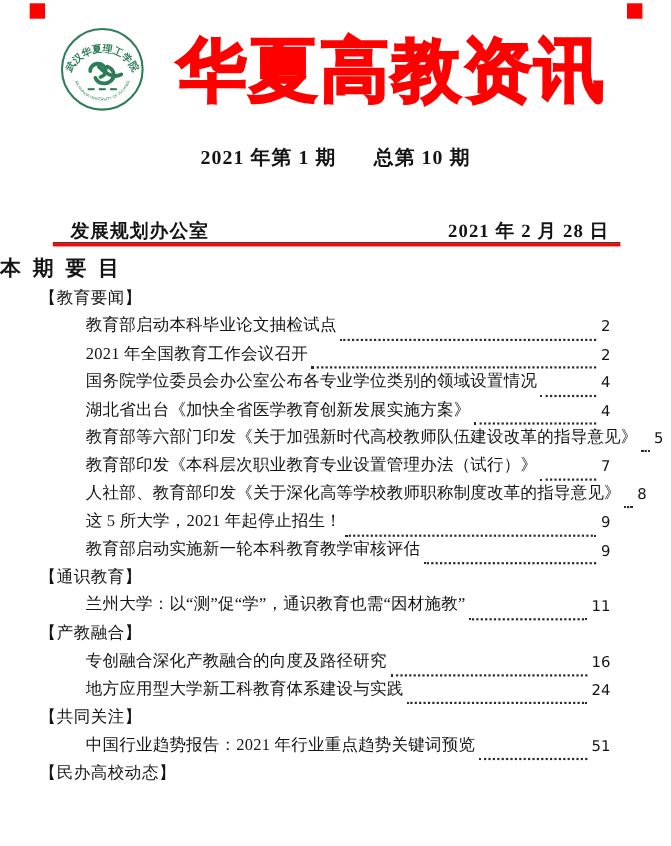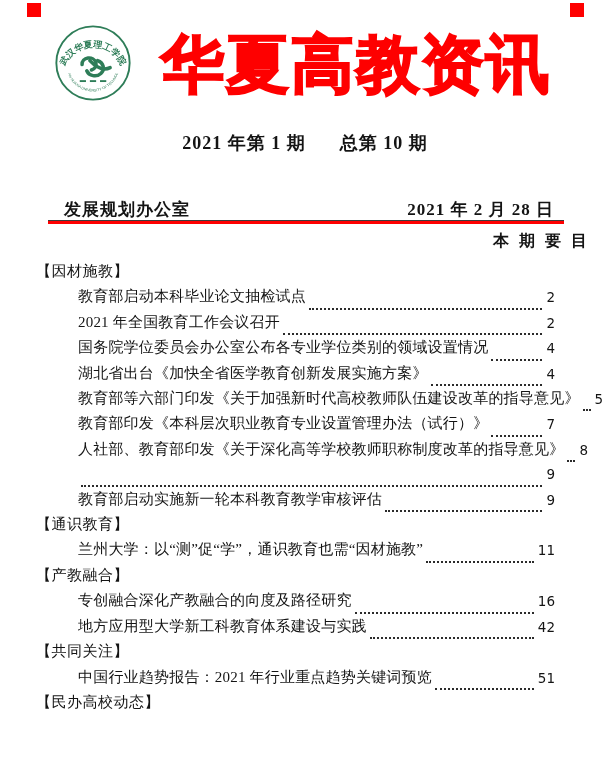--- a/index.html
+++ b/index.html
@@ -30,22 +30,22 @@
     position:absolute;top:198px;left:64px;width:490px;
     display:flex;justify-content:space-between;align-items:baseline;
     font-size:17px;font-weight:bold;letter-spacing:1px;white-space:nowrap;text-align:center;
   }
 
   .rule{position:absolute;top:220px;left:48px;width:516px;}
   .rule .rule-black{height:1px;background:#3c3c3c;}
   .rule .rule-red{height:3px;background:#fe0000;}
 
   .toc-heading{
-    position:absolute;top:231px;left:0;width:590px;text-align:right;
-    font-size:16px;font-weight:bold;letter-spacing:3px;
+    position:absolute;top:231px;left:0;width:590px;text-align:left;
+    font-size:19px;font-weight:bold;letter-spacing:3px;
   }
 
   .toc{position:absolute;top:259px;left:36px;width:519px;}
   .toc-section{
     font-size:15px;line-height:25.4px;letter-spacing:0.5px;white-space:nowrap;
   }
   .toc-item{
     display:flex;align-items:flex-end;padding-left:42px;
     font-size:15px;line-height:25.4px;
   }
@@ -104,21 +104,21 @@
 </div>
 
 <div class="rule">
   <div class="rule-black"></div>
   <div class="rule-red"></div>
 </div>
 
 <div class="toc-heading">本 期 要 目</div>
 
 <div class="toc" id="toc">
-    <div class="toc-section">【因材施教】</div>
+    <div class="toc-section">【教育要闻】</div>
     <div class="toc-item">
       <span class="toc-title">教育部启动本科毕业论文抽检试点</span>
       <span class="dots"></span>
       <span class="pg">2</span>
     </div>
     <div class="toc-item">
       <span class="toc-title">2021 年全国教育工作会议召开</span>
       <span class="dots"></span>
       <span class="pg">2</span>
     </div>
@@ -141,20 +141,21 @@
       <span class="toc-title">教育部印发《本科层次职业教育专业设置管理办法（试行）》</span>
       <span class="dots"></span>
       <span class="pg">7</span>
     </div>
     <div class="toc-item">
       <span class="toc-title">人社部、教育部印发《关于深化高等学校教师职称制度改革的指导意见》</span>
       <span class="dots"></span>
       <span class="pg">8</span>
     </div>
     <div class="toc-item">
+      <span class="toc-title">这 5 所大学，2021 年起停止招生！</span>
       <span class="dots"></span>
       <span class="pg">9</span>
     </div>
     <div class="toc-item">
       <span class="toc-title">教育部启动实施新一轮本科教育教学审核评估</span>
       <span class="dots"></span>
       <span class="pg">9</span>
     </div>
     <div class="toc-section">【通识教育】</div>
     <div class="toc-item">
@@ -164,21 +165,21 @@
     </div>
     <div class="toc-section">【产教融合】</div>
     <div class="toc-item">
       <span class="toc-title">专创融合深化产教融合的向度及路径研究</span>
       <span class="dots"></span>
       <span class="pg">16</span>
     </div>
     <div class="toc-item">
       <span class="toc-title">地方应用型大学新工科教育体系建设与实践</span>
       <span class="dots"></span>
-      <span class="pg">42</span>
+      <span class="pg">24</span>
     </div>
     <div class="toc-section">【共同关注】</div>
     <div class="toc-item">
       <span class="toc-title">中国行业趋势报告：2021 年行业重点趋势关键词预览</span>
       <span class="dots"></span>
       <span class="pg">51</span>
     </div>
     <div class="toc-section">【民办高校动态】</div>
   </div>
 

